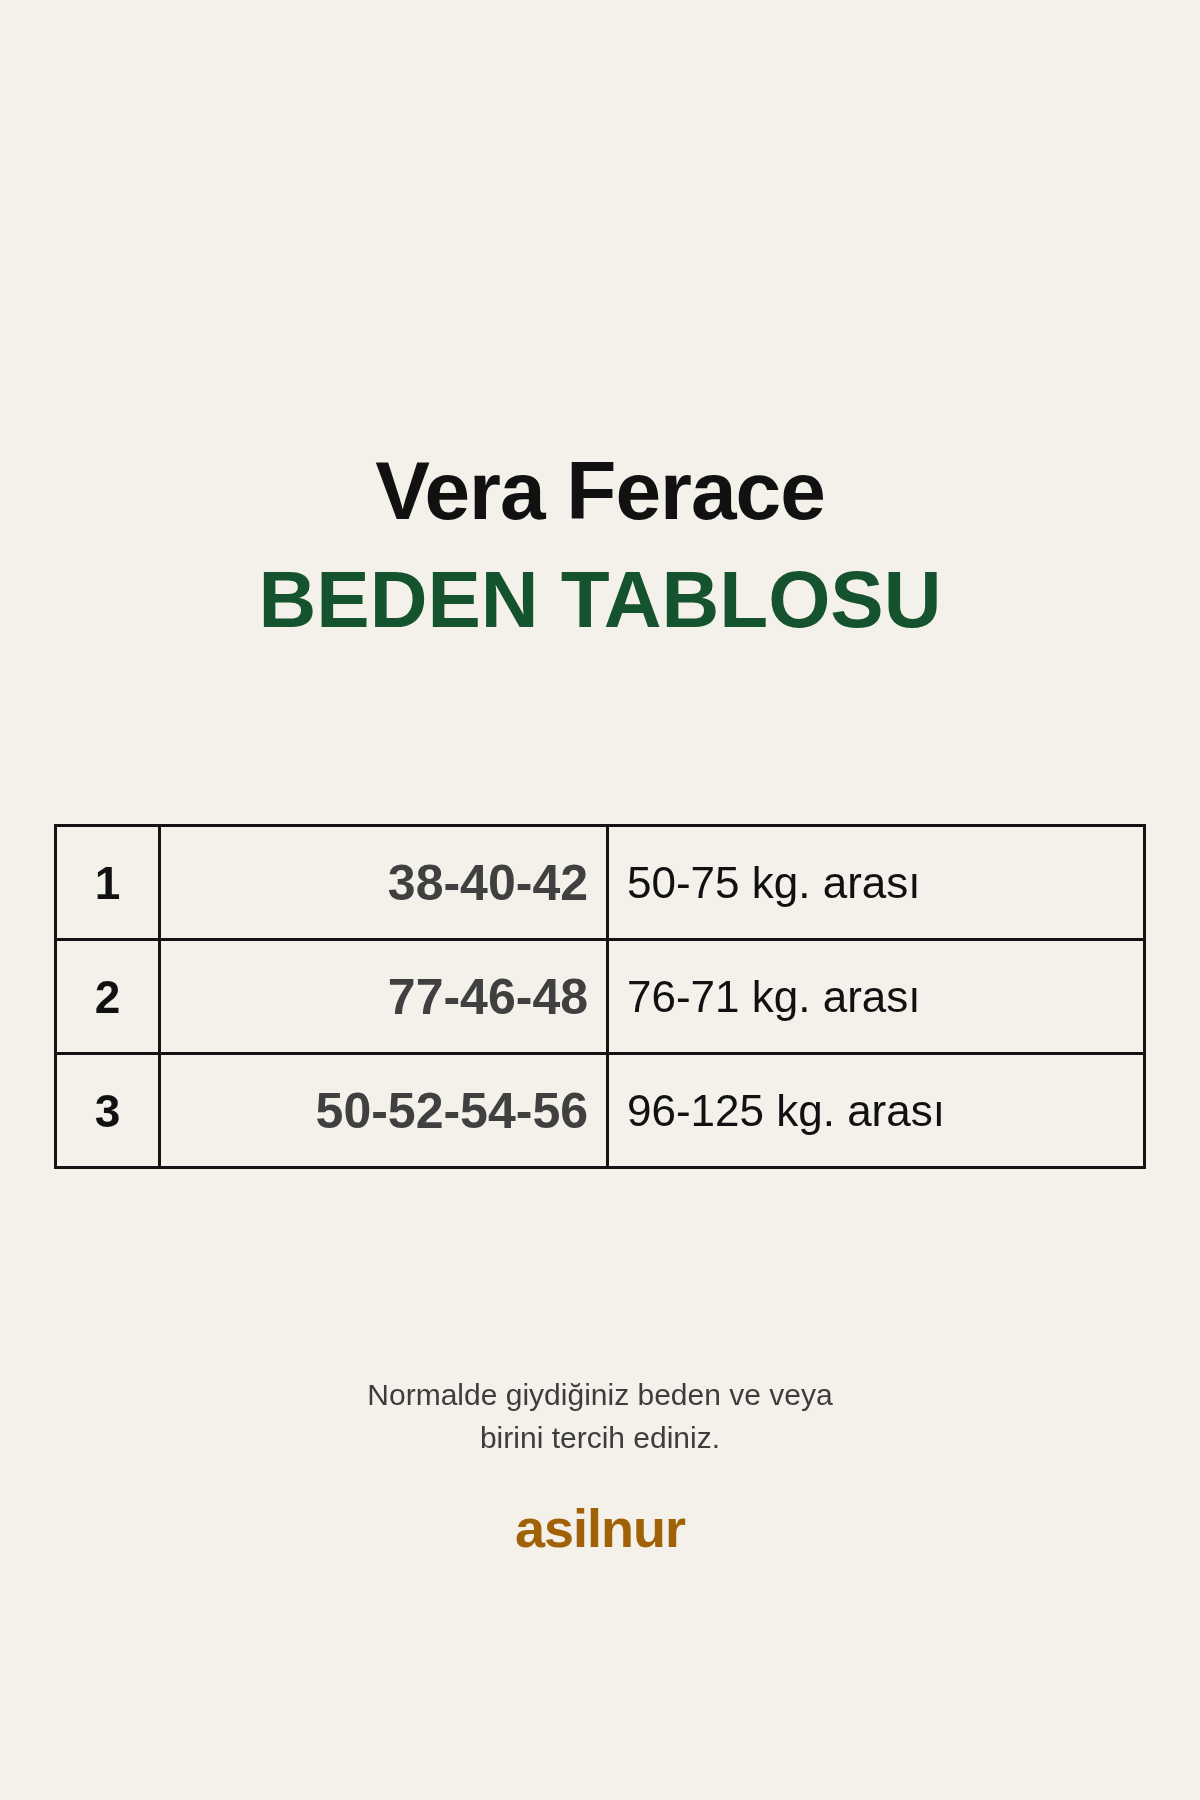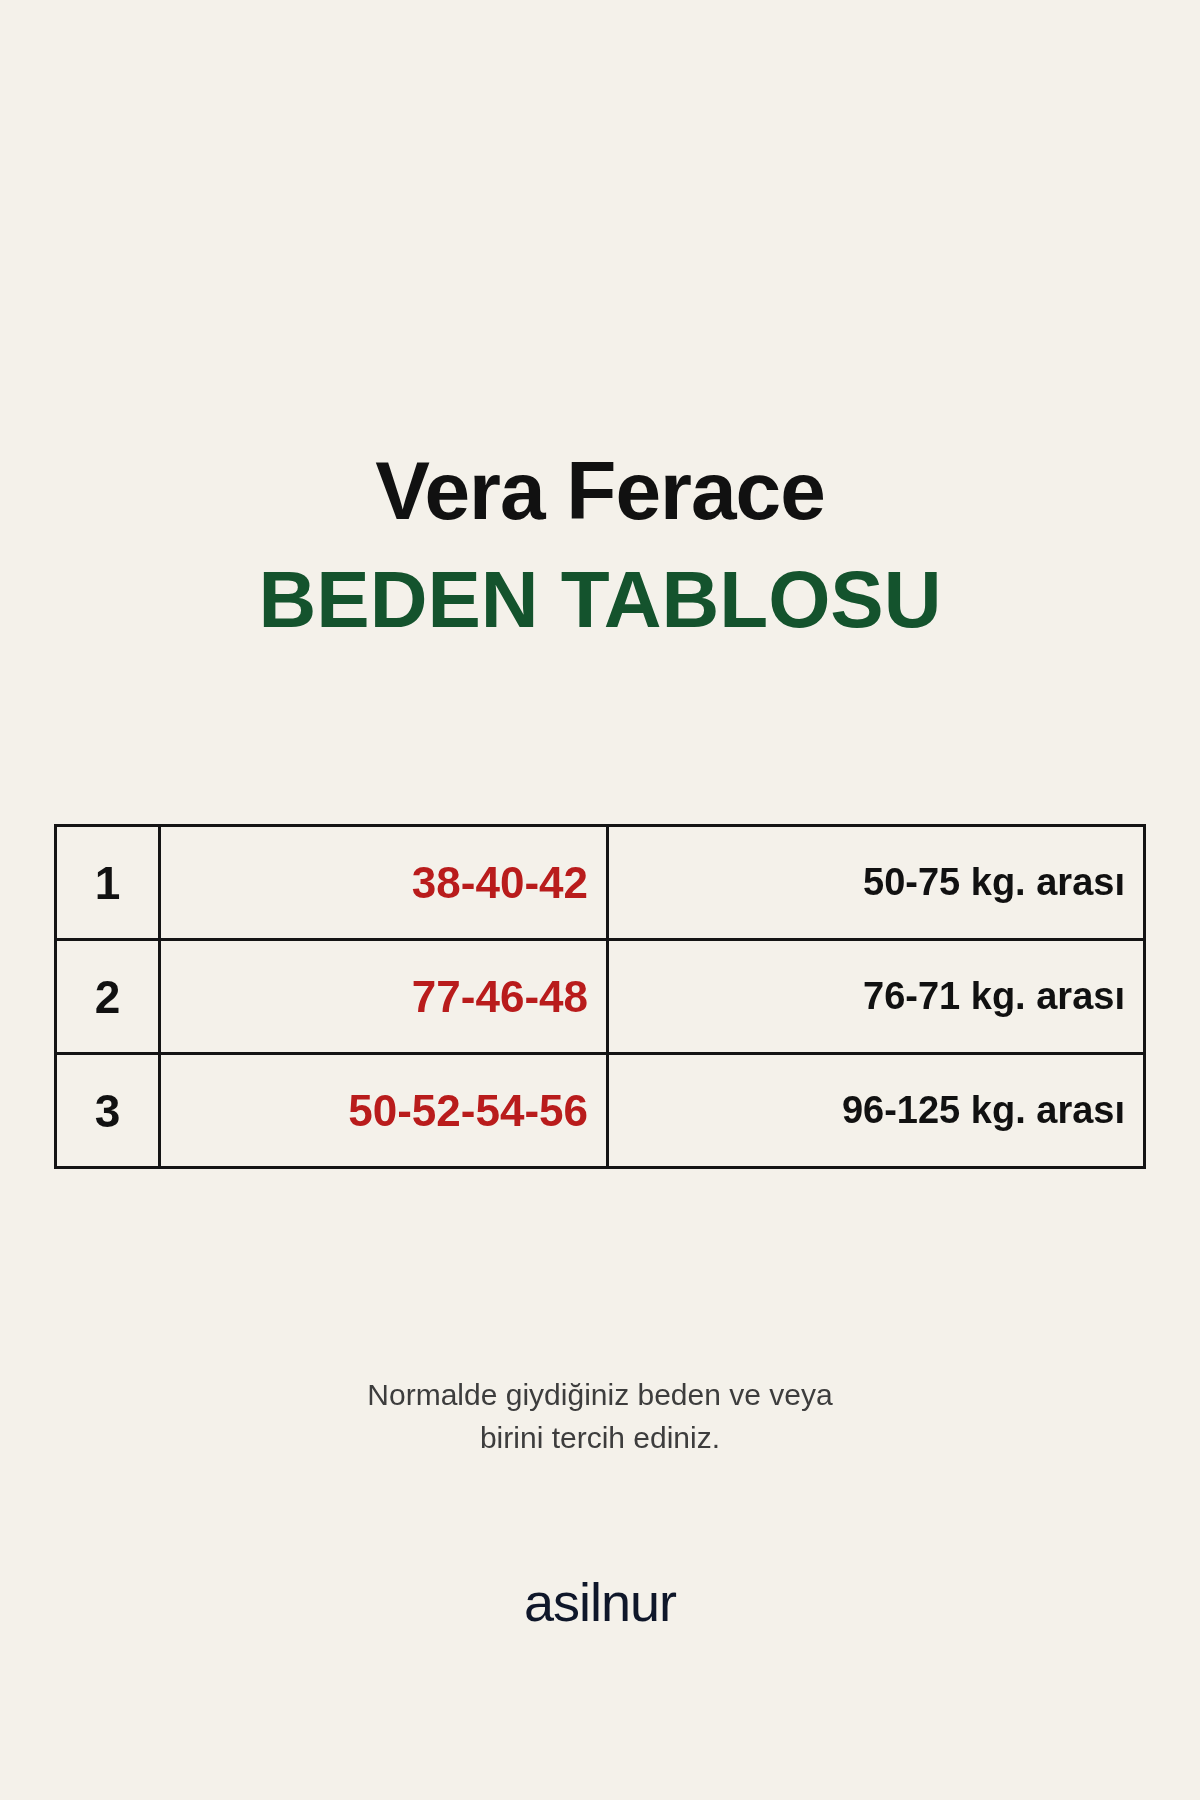--- a/index.html
+++ b/index.html
@@ -63,53 +63,53 @@
   .col-index {
     width: 104px;
     text-align: center;
     font-size: 46px;
     font-weight: 700;
     color: #111111;
   }
   .col-sizes {
     width: 448px;
     text-align: right;
-    font-size: 44px;
+    font-size: 50px;
     font-weight: 700;
-    color: #b91c1c;
+    color: #404040;
     padding-right: 26px;
   }
   .col-weight {
-    text-align: right;
-    font-size: 38px;
-    font-weight: 700;
+    text-align: left;
+    font-size: 44px;
+    font-weight: 400;
     color: #111111;
     padding-left: 26px;
   }
 
   .note {
     margin-top: 205px;
     width: 820px;
     text-align: center;
     font-size: 30px;
     line-height: 1.42;
     color: #3d3d3d;
     font-weight: 400;
   }
   .note .strong {
     font-weight: 700;
     color: #1d1d1d;
   }
 
   .logo {
-    margin-top: 112px;
+    margin-top: 38px;
     font-size: 54px;
-    font-weight: 400;
+    font-weight: 700;
     letter-spacing: -1px;
-    color: #0f172a;
+    color: #a16207;
   }
 </style>
 </head>
 <body>
 
 <div class="page">
 
   <div class="title-block">
     <h1 class="brand-title">Vera Ferace</h1>
     <h2 class="sub-title">BEDEN TABLOSU</h2>

